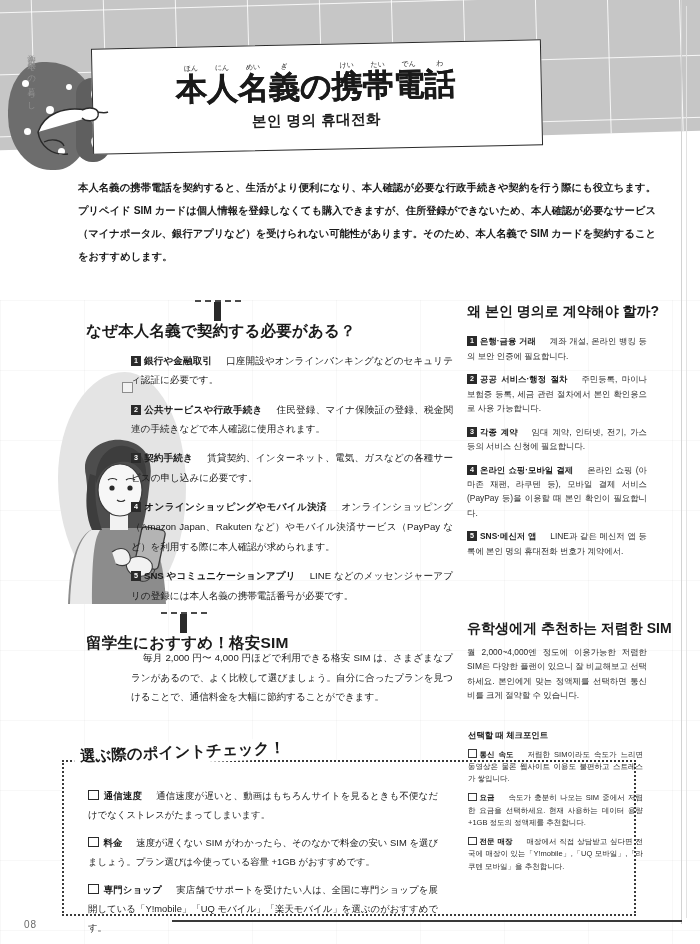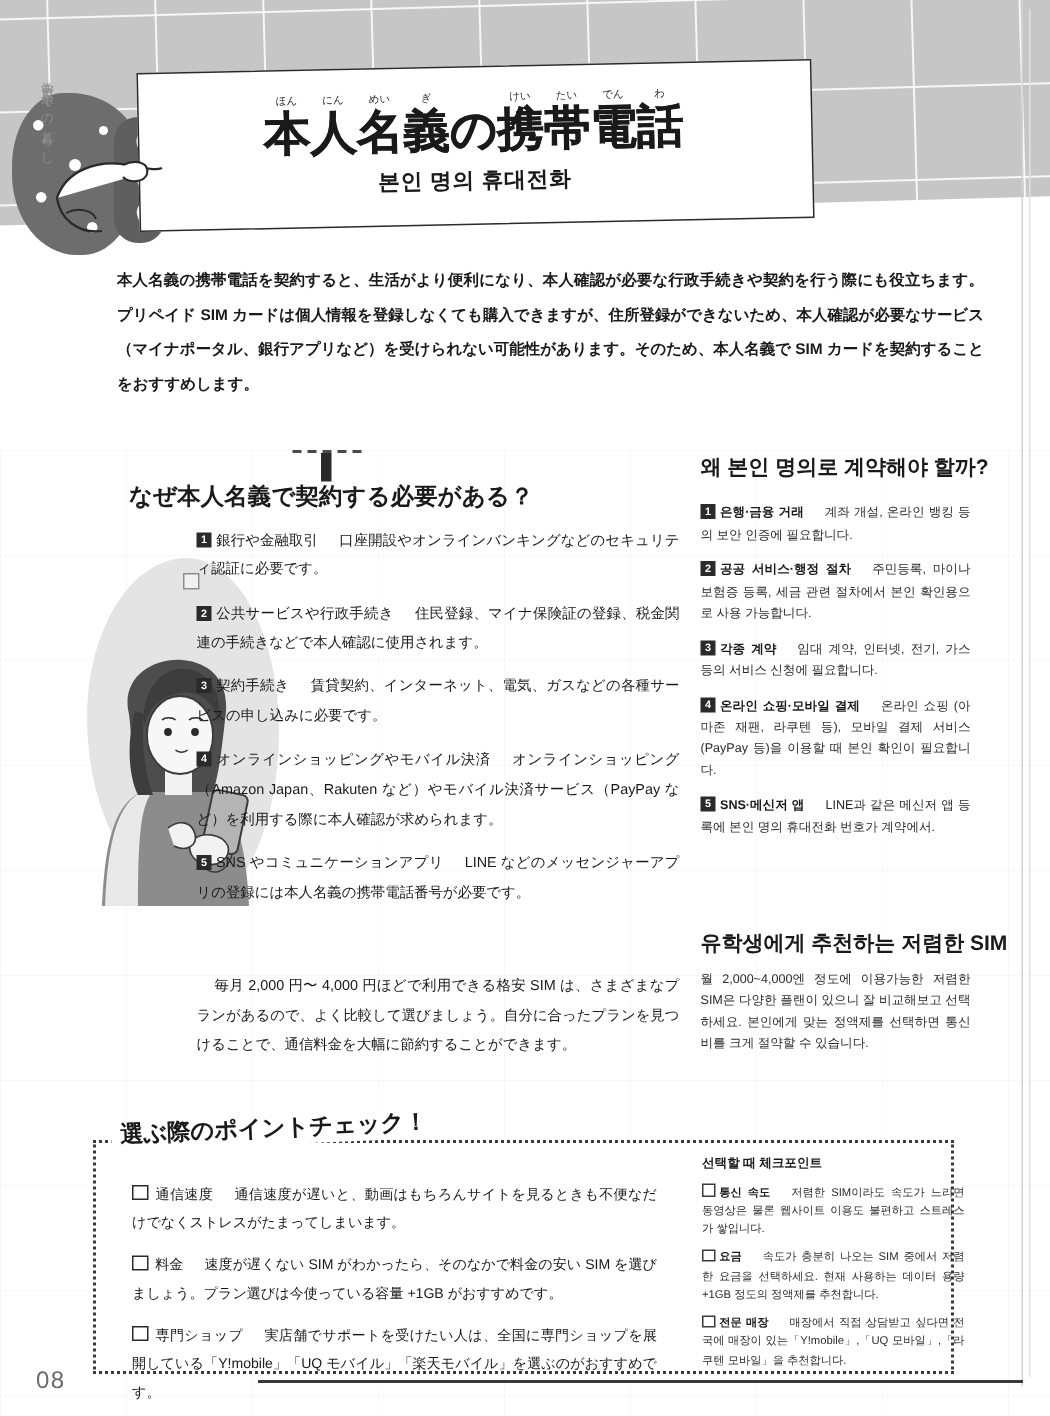--- a/index.html
+++ b/index.html
@@ -238,21 +238,21 @@
     width: 10px; height: 10px;
     line-height: 10px;
     background: #2a2a2a;
     color: #ffffff;
     font-size: 7.2px;
     font-weight: bold;
     text-align: center;
     vertical-align: 1px;
     margin-right: 3px;
   }
-  .jp-term { font-weight: normal; margin-top: 48px; }
+  .jp-term { font-weight: bold; margin-top: 48px; }
   .gap { display: inline-block; width: 14px; }
 
   
   .kr-col {
     position: absolute;
     left: 467px; top: 326px;
     width: 180px;
     z-index: 4;
   }
   .kr-item {
@@ -321,21 +321,21 @@
   }
   .cbox {
     display: inline-block;
     width: 8.5px; height: 8.5px;
     border: 1.2px solid #2a2a2a;
     vertical-align: -1px;
     margin-right: 5px;
   }
   .check-kr {
     position: absolute;
-    left: 468px; top: 770px;
+    left: 468px; top: 730px;
     width: 175px;
     z-index: 5;
   }
   .check-kr-title {
     font-size: 8.4px;
     font-weight: bold;
     color: #1a1a1a;
     margin-bottom: 7px;
   }
   .chk-kr-item {
@@ -371,21 +371,21 @@
   .page-edge-v2 {
     position: absolute;
     right: 13px; top: 6px;
     width: 1.2px; height: 912px;
     background: #e2e2e2;
     z-index: 2;
   }
   .page-num {
     position: absolute;
     left: 24px; bottom: 14px;
-    font-size: 16px;
+    font-size: 10px;
     color: #6a6a6a;
     letter-spacing: 1px;
     z-index: 5;
   }
   .faint-grid {
     position: absolute;
     left: 0; top: 300px;
     width: 700px; height: 644px;
     background-image:
       linear-gradient(to right, rgba(0,0,0,.028) 1px, transparent 1px),
@@ -520,20 +520,25 @@
     </div>
 
   <div class="kr-col">
       <p class="kr-item"><span class="numbox">1</span><span class="kr-term">은행·금융 거래</span><span class="gap"></span><span>계좌 개설, 온라인 뱅킹 등의 보안 인증에 필요합니다.</span></p>
       <p class="kr-item"><span class="numbox">2</span><span class="kr-term">공공 서비스·행정 절차</span><span class="gap"></span><span>주민등록, 마이나 보험증 등록, 세금 관련 절차에서 본인 확인용으로 사용 가능합니다.</span></p>
       <p class="kr-item"><span class="numbox">3</span><span class="kr-term">각종 계약</span><span class="gap"></span><span>임대 계약, 인터넷, 전기, 가스 등의 서비스 신청에 필요합니다.</span></p>
       <p class="kr-item"><span class="numbox">4</span><span class="kr-term">온라인 쇼핑·모바일 결제</span><span class="gap"></span><span>온라인 쇼핑 (아마존 재팬, 라쿠텐 등), 모바일 결제 서비스 (PayPay 등)을 이용할 때 본인 확인이 필요합니다.</span></p>
       <p class="kr-item"><span class="numbox">5</span><span class="kr-term">SNS·메신저 앱</span><span class="gap"></span><span>LINE과 같은 메신저 앱 등록에 본인 명의 휴대전화 번호가 계약에서.</span></p>
     </div>
 
+  <div class="sec-head" style="left:86px; top:612px;">
+    <span class="dash-lead"></span>
+    <span class="head-bar"></span>
+    <span class="head-jp">留学生におすすめ！格安SIM</span>
+  </div>
   <div class="head-kr" style="left:467px; top:620px;">유학생에게 추천하는 저렴한 SIM</div>
 
   <div class="sim-jp">毎月 2,000 円〜 4,000 円ほどで利用できる格安 SIM は、さまざまなプランがあるので、よく比較して選びましょう。自分に合ったプランを見つけることで、通信料金を大幅に節約することができます。</div>
   <div class="sim-kr">월 2,000~4,000엔 정도에 이용가능한 저렴한 SIM은 다양한 플랜이 있으니 잘 비교해보고 선택하세요. 본인에게 맞는 정액제를 선택하면 통신비를 크게 절약할 수 있습니다.</div>
 
   <div class="check-box"></div>
   <div class="check-title">選ぶ際のポイントチェック！</div>
   <div class="check-jp">
       <p class="chk-item"><span class="cbox"></span><span class="jp-term">通信速度</span><span class="gap"></span><span>通信速度が遅いと、動画はもちろんサイトを見るときも不便なだけでなくストレスがたまってしまいます。</span></p>
       <p class="chk-item"><span class="cbox"></span><span class="jp-term">料金</span><span class="gap"></span><span>速度が遅くない SIM がわかったら、そのなかで料金の安い SIM を選びましょう。プラン選びは今使っている容量 +1GB がおすすめです。</span></p>

